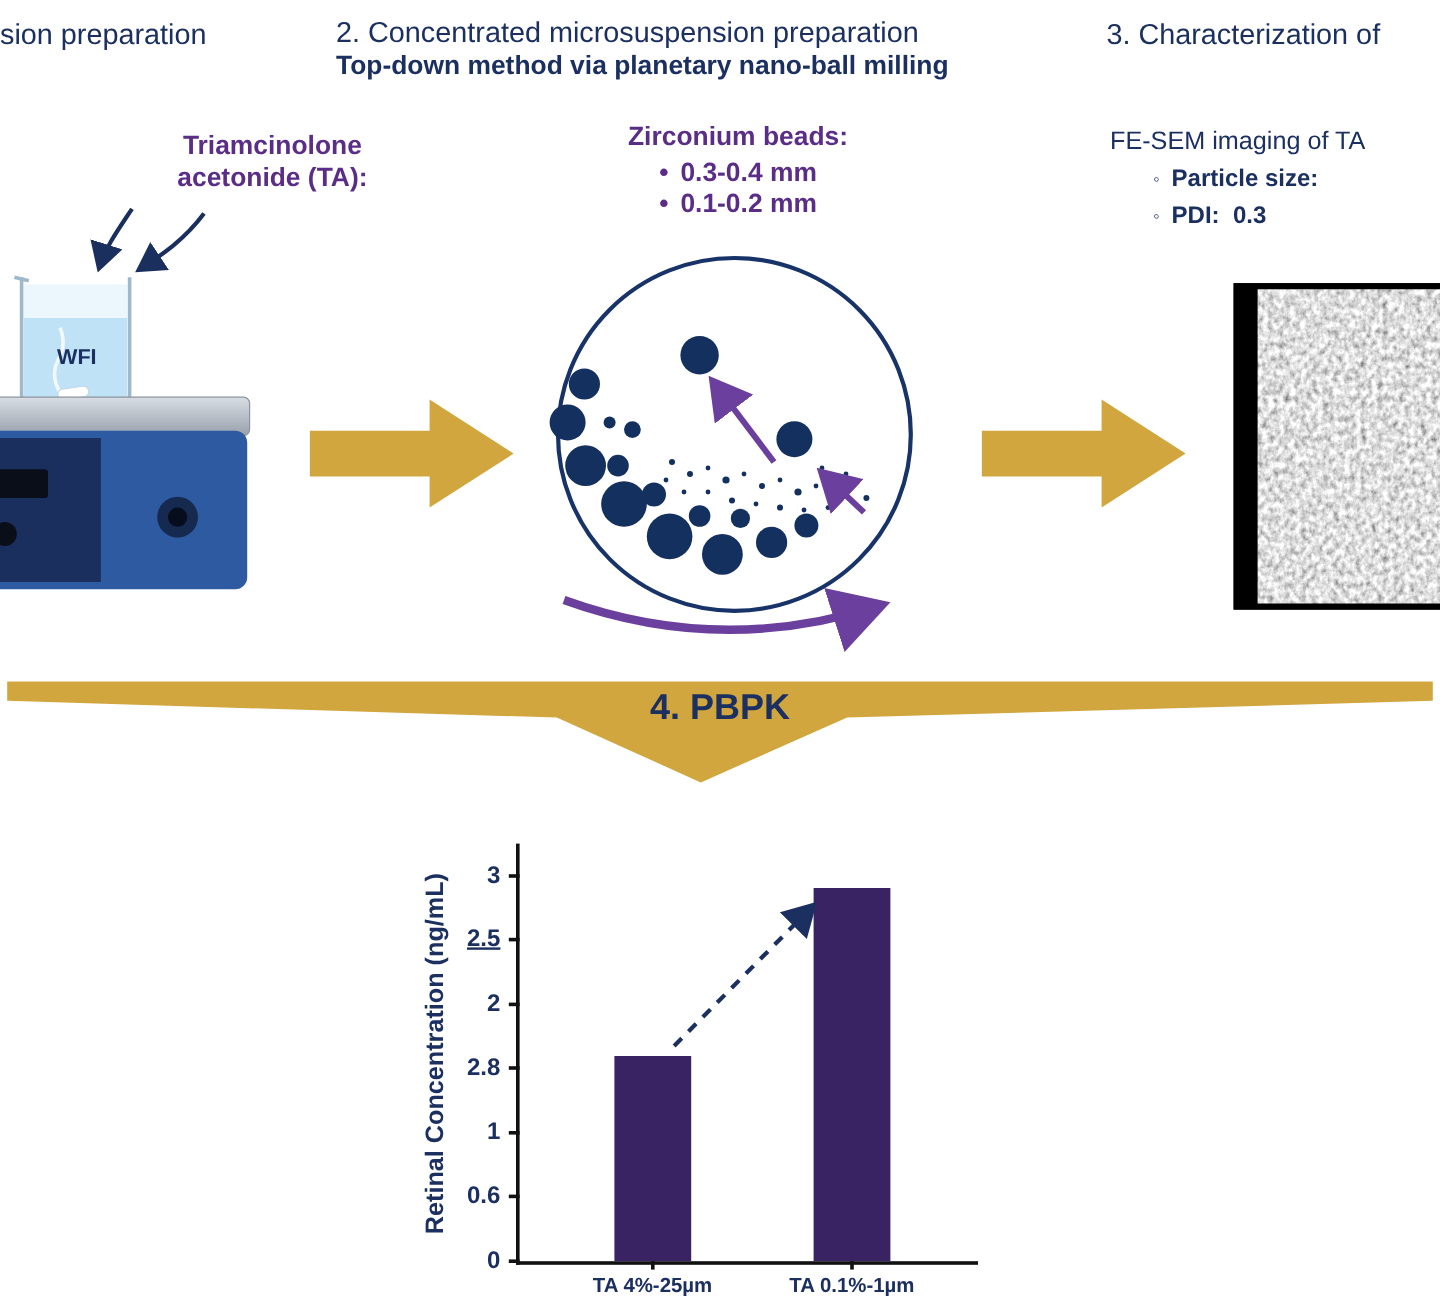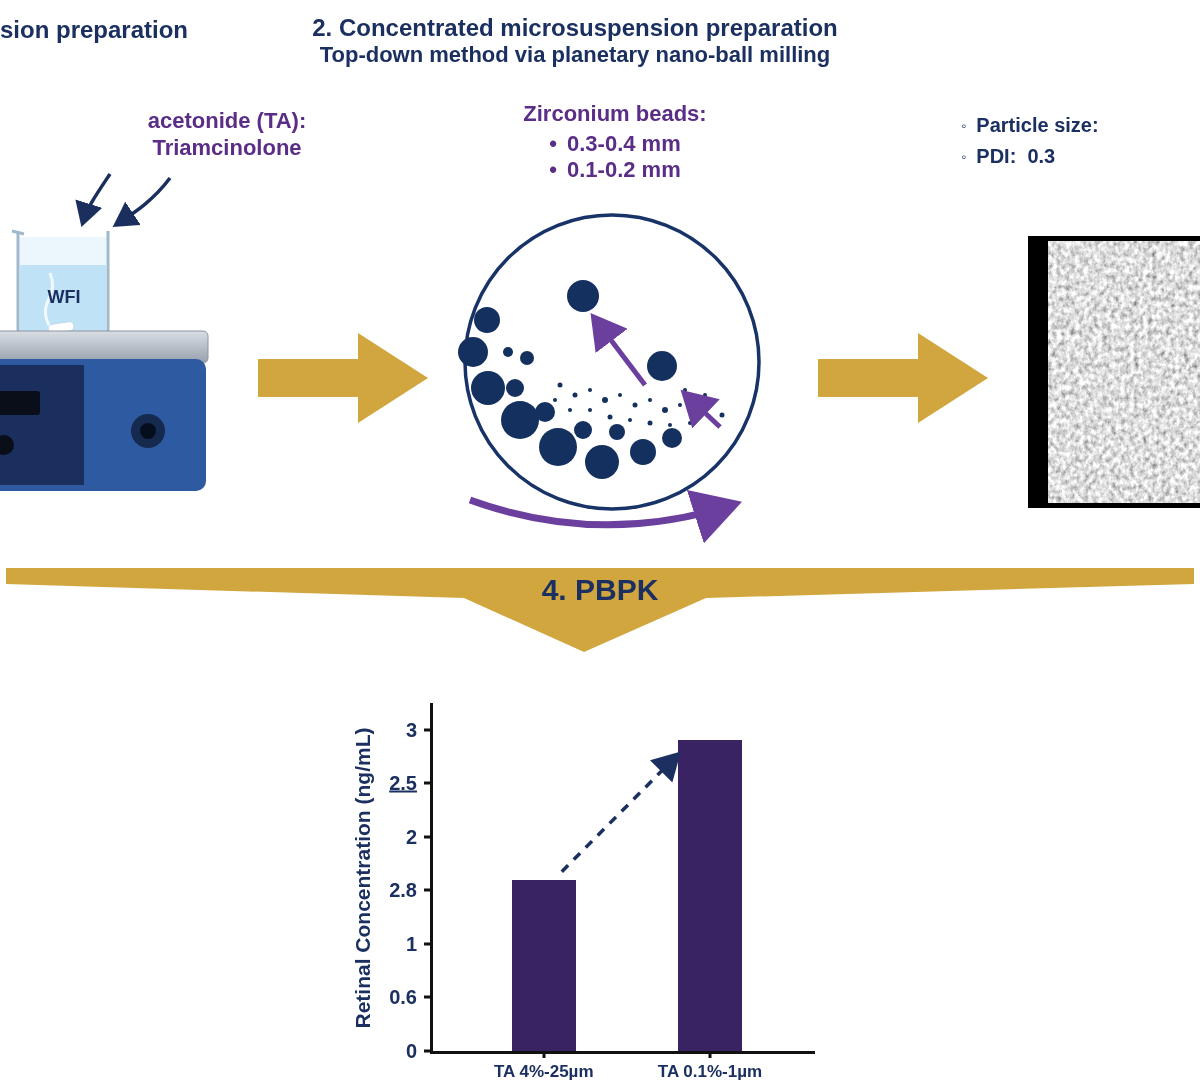--- a/index.html
+++ b/index.html
@@ -4,21 +4,21 @@
 <style>
   :root{
     --navy:#1b3060; --purple:#5a2d87; --gold:#d2a63e;
     --bead:#14305f; --bar:#3a2363; --axis:#111111;
   }
   html,body{margin:0;padding:0;background:#fff;}
   #canvas{
     position:relative;width:1200px;height:1080px;overflow:hidden;
     background:#fff;font-family:"Liberation Sans",sans-serif;
   }
-  .title{font-weight:bold;color:var(--navy);font-size:24px;white-space:nowrap;}
+  .title{font-weight:normal;color:var(--navy);font-size:24px;white-space:nowrap;}
   .subtitle{font-weight:bold;color:var(--navy);font-size:22px;white-space:nowrap;}
   .abs{position:absolute;}
   .purple-note{color:var(--purple);font-weight:bold;font-size:22px;line-height:1.22;text-align:center;}
   .p-heading{color:var(--purple);font-weight:bold;font-size:22px;text-align:center;}
   .brow{display:flex;align-items:center;gap:10px;font-weight:bold;}
   .brow.purple{color:var(--purple);font-size:22px;}
   .brow.navy{color:var(--navy);font-size:20px;white-space:pre;}
   .dot{font-size:22px;line-height:1;}
   .hollow{font-size:15px;line-height:1;}
   .sem-frame{border:5px solid #000;background:#000;display:flex;}
@@ -40,29 +40,30 @@
   #pbpk-label{position:absolute;left:420px;top:573px;width:360px;text-align:center;
         font-weight:bold;font-size:30px;color:var(--navy);}
 </style>
 </head>
 <body>
 
 <div id="canvas">
 
   <div class="abs title" style="left:0;top:16px">sion preparation</div>
 
-  <div class="abs" style="left:280px;top:14px;width:590px;text-align:center">
+  <div class="abs" style="left:280px;top:14px;width:590px;">
     <div class="title">2. Concentrated microsuspension preparation</div>
     <div class="subtitle">Top-down method via planetary nano-ball milling</div>
   </div>
 
+  <div class="abs title" style="left:922px;top:16px">3. Characterization of</div>
 
   <div class="abs purple-note" style="left:118px;top:108px;width:218px">
+    <div>Triamcinolone</div>
     <div>acetonide (TA):</div>
-    <div>Triamcinolone</div>
   </div>
 
   <svg class="abs" style="left:70px;top:172px" width="130" height="70">
     <defs>
       <marker id="navyArr" markerWidth="8" markerHeight="8" refX="5.5" refY="4" orient="auto">
         <path d="M0,0 L7,4 L0,8 Z" fill="#1b2f5e"></path>
       </marker>
     </defs>
     <path d="M100,6 C 82,30 62,42 47,52" fill="none" stroke="#1b2f5e" stroke-width="3.5" marker-end="url(#navyArr)"></path>
     <path d="M40,2 C 28,20 18,34 13,50" fill="none" stroke="#1b2f5e" stroke-width="3.5" marker-end="url(#navyArr)"></path>
@@ -165,20 +166,21 @@
         <circle cx="245" cy="195" r="2"></circle>
     </g>
     <g stroke="#6b3f9e" stroke-width="5" fill="none">
       <line x1="205" y1="190" x2="155" y2="124" marker-end="url(#purpArr)"></line>
       <line x1="280" y1="232" x2="246" y2="200" marker-end="url(#purpArr)"></line>
     </g>
     <path d="M 30,305 Q 160,352 292,310" fill="none" stroke="#6b3f9e" stroke-width="7" marker-end="url(#purpArr)"></path>
   </svg>
 
   <div class="abs" style="left:925px;top:106px">
+    <div class="title" style="font-size:21px">FE-SEM imaging of TA</div>
     <div style="margin:8px 0 0 36px;display:flex;flex-direction:column;gap:8px">
       <div class="brow navy"><span class="hollow">◦</span>
         <span>Particle size:</span></div>
       <div class="brow navy"><span class="hollow">◦</span>
         <span>PDI:  0.3</span></div>
     </div>
   </div>
 
   <div class="abs sem-frame" style="left:1028px;top:236px;width:180px;height:262px">
     <div style="width:15px;background:#000"></div>

